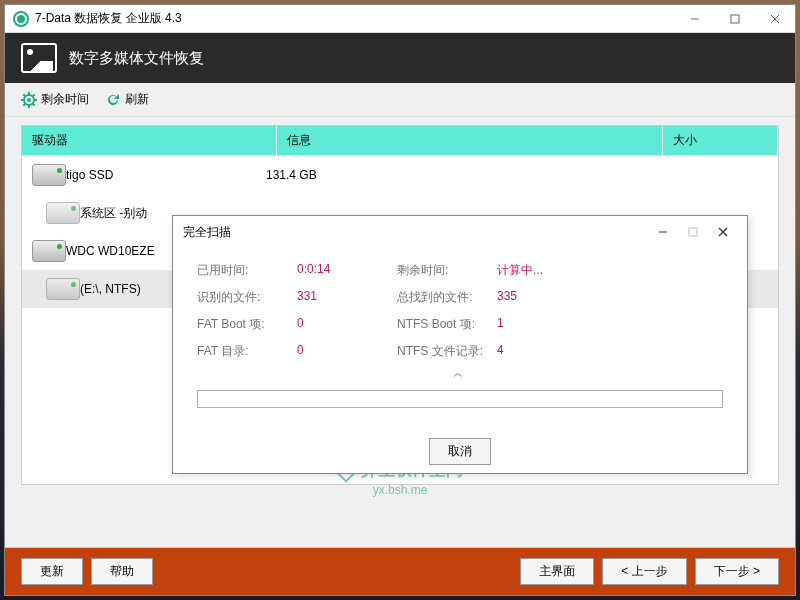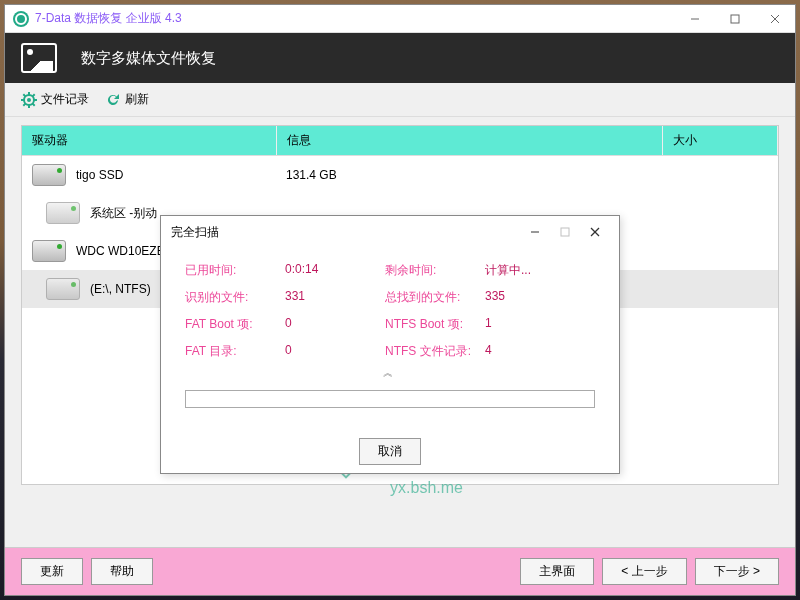--- a/index.html
+++ b/index.html
@@ -1,67 +1,67 @@
 <!DOCTYPE html>
 <html><head>
 <meta charset="utf-8">
 <style>
 * { box-sizing: border-box; margin: 0; padding: 0; font-family: "Microsoft YaHei", sans-serif; }
 body { width: 800px; height: 600px; background: linear-gradient(180deg, #8a6a4a 0%, #7a5a3a 40%, #2a2a35 60%, #1a1a25 100%); overflow: hidden; position: relative; }
 .window { position: absolute; top: 4px; left: 4px; right: 4px; bottom: 4px; background: #f0f0f0; border: 1px solid #888; display: flex; flex-direction: column; }
 .titlebar { height: 28px; background: #fff; display: flex; align-items: center; padding: 0 0 0 8px; border-bottom: 1px solid #ddd; }
 .titlebar-icon { width: 16px; height: 16px; border-radius: 50%; background: #2a8; margin-right: 6px; display: flex; align-items: center; justify-content: center; }
 .titlebar-icon::after { content: ""; width: 8px; height: 8px; border: 2px solid #fff; border-radius: 50%; }
-.titlebar-title { font-size: 12px; color: #8b5cf6; flex: 1; }
+.titlebar-title { font-size: 12px; color: #000000; flex: 1; }
 .win-controls { display: flex; }
 .win-btn { width: 40px; height: 28px; display: flex; align-items: center; justify-content: center; color: #666; font-size: 14px; }
 .header-dark { background: #2a2a2a; color: #fff; padding: 10px 16px; display: flex; align-items: center; gap: 12px; }
 .header-icon { width: 36px; height: 30px; border: 2px solid #fff; border-radius: 3px; position: relative; }
 .header-icon::before { content: ""; position: absolute; top: 4px; left: 4px; width: 6px; height: 6px; background: #fff; border-radius: 50%; }
 .header-icon::after { content: ""; position: absolute; bottom: 0; left: 2px; right: 2px; height: 10px; background: linear-gradient(135deg, transparent 40%, #fff 40%); }
-.header-text h2 { font-size: 15px; font-weight: normal; margin-left: 12px; }
+.header-text h2 { font-size: 15px; font-weight: normal; }
 .header-text p { font-size: 11px; color: #ccc; margin-top: 2px; }
 .toolbar { background: #f0f0f0; padding: 8px 16px; display: flex; gap: 16px; border-bottom: 1px solid #ddd; }
 .tool-btn { display: flex; align-items: center; gap: 4px; font-size: 12px; cursor: pointer; }
 .gear-icon { width: 16px; height: 16px; color: #2a8; }
 .refresh-icon { width: 16px; height: 16px; color: #2a8; }
 .content { flex: 1; padding: 8px 16px; background: #f0f0f0; position: relative; }
 .table-wrap { background: #fff; border: 1px solid #ccc; height: 360px; }
 .table-header { display: flex; background: #5eead4; border-bottom: 1px solid #ddd; }
 .th { padding: 6px 10px; font-size: 12px; border-right: 1px solid #eee; }
 .th1 { width: 255px; }
 .th2 { width: 115px; }
 .th3 { flex: 1; }
-.drive-row { display: flex; align-items: center; padding: 8px 10px; font-size: 12px; gap: 10px; }
+.drive-row { display: flex; align-items: center; padding: 8px 10px; font-size: 12px; }
 .drive-row.selected { background: #e8e8e8; }
 .drive-icon { width: 34px; height: 22px; background: linear-gradient(#eee, #bbb); border: 1px solid #999; border-radius: 3px; position: relative; }
 .drive-icon::after { content: ""; position: absolute; top: 3px; right: 3px; width: 5px; height: 5px; background: #3a3; border-radius: 50%; }
 .drive-icon.partition { opacity: 0.7; margin-left: 14px; }
 .drive-name { width: 200px; }
 .drive-size { width: 115px; }
-.footer { padding: 10px 16px; display: flex; gap: 8px; background: #f9a8d4; border-top: 1px solid #ccc; }
+.footer { padding: 10px 16px; display: flex; gap: 8px; background: #c2410c; border-top: 1px solid #ccc; }
 .footer .spacer { flex: 1; }
 .btn { padding: 4px 18px; font-size: 12px; background: #f5f5f5; border: 1px solid #999; cursor: pointer; }
-.dialog { position: absolute; top: 215px; left: 160px; width: 460px; background: #fff; border: 1px solid #888; box-shadow: 2px 2px 8px rgba(0,0,0,0.15); }
+.dialog { position: absolute; top: 215px; left: 172px; width: 576px; background: #fff; border: 1px solid #888; box-shadow: 2px 2px 8px rgba(0,0,0,0.15); }
 .dlg-title { display: flex; align-items: center; padding: 6px 10px; font-size: 12px; }
 .dlg-title-text { flex: 1; }
 .dlg-controls { display: flex; gap: 2px; }
 .dlg-btn { width: 28px; height: 20px; display: flex; align-items: center; justify-content: center; font-size: 12px; color: #333; }
 .dlg-body { padding: 14px 24px; }
 .stats { display: flex; gap: 30px; font-size: 12px; }
 .stat-col { display: grid; grid-template-columns: 100px 70px; row-gap: 10px; }
-.stat-label { color: #ec4899; }
+.stat-label { color: #737373; }
 .stat-val { color: #be185d; }
 .collapse { text-align: center; font-size: 10px; color: #888; padding: 6px 0; letter-spacing: 4px; }
 .progress { height: 18px; border: 1px solid #aaa; background: #fff; margin: 4px 0 16px; }
 .dlg-footer { text-align: center; padding-bottom: 8px; }
 .watermark { position: absolute; bottom: 50px; left: 50%; transform: translateX(-50%); text-align: center; opacity: 0.6; }
 .wm-main { display: flex; align-items: center; gap: 6px; color: #2a8; font-size: 17px; font-weight: bold; }
 .wm-hex { width: 18px; height: 18px; border: 2px solid #2a8; transform: rotate(45deg); }
-.wm-sub { color: #2a8; font-size: 16px; margin-top: 2px; text-align: right; }
+.wm-sub { color: #2a8; font-size: 12px; margin-top: 2px; }
 svg { display: block; }
 </style>
 </head>
 <body>
 
 <div class="window">
   <div class="titlebar">
     <div class="titlebar-icon"></div>
     <div class="titlebar-title">7-Data 数据恢复 企业版 4.3</div>
     <div class="win-controls">
@@ -91,21 +91,21 @@
     </div>
   </div>
 
   <div class="toolbar">
     <div class="tool-btn">
       <svg class="gear-icon" viewBox="0 0 16 16">
           <circle cx="8" cy="8" r="5" fill="none" stroke="#2a8" stroke-width="2"></circle>
           <circle cx="8" cy="8" r="2" fill="#2a8"></circle>
           <path d="M8 0v3M8 13v3M0 8h3M13 8h3M2.3 2.3l2.1 2.1M11.6 11.6l2.1 2.1M2.3 13.7l2.1-2.1M11.6 4.4l2.1-2.1" stroke="#2a8" stroke-width="2"></path>
         </svg>
-      <span>文件记录</span>
+      <span>剩余时间</span>
     </div>
     <div class="tool-btn">
       <svg class="refresh-icon" viewBox="0 0 16 16">
           <path d="M13 8a5 5 0 1 1-1.5-3.5L14 2v5H9l2-2a3.5 3.5 0 1 0 .5 4" fill="#2a8"></path>
         </svg>
       <span>刷新</span>
     </div>
   </div>
 
   <div class="content">

